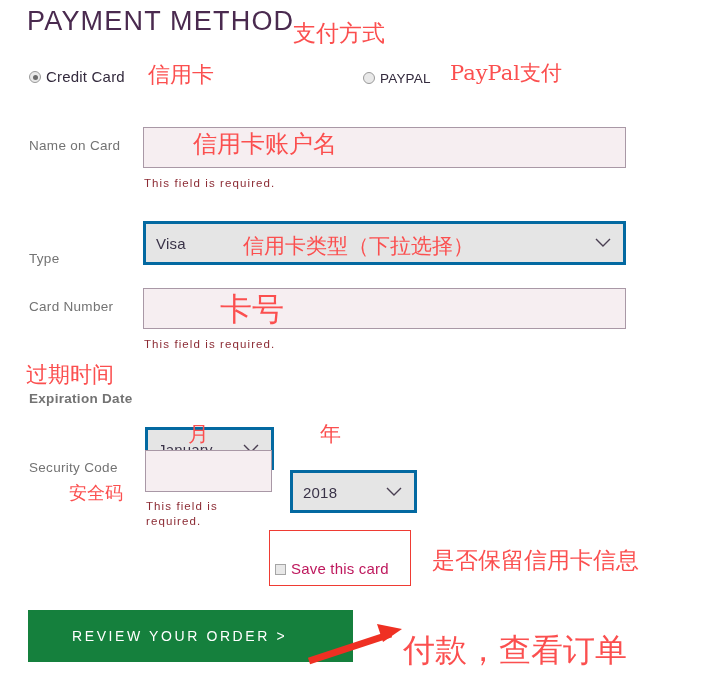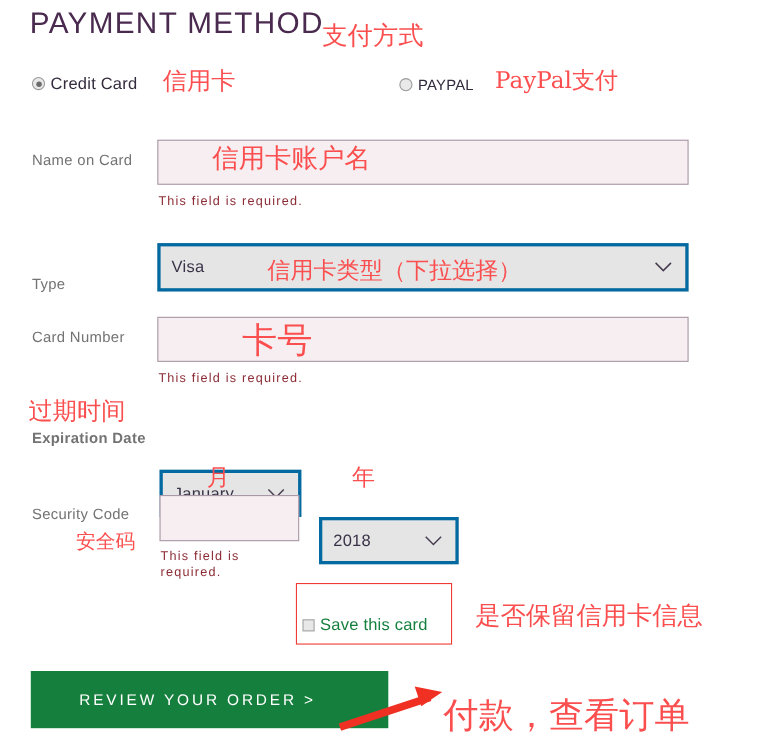--- a/index.html
+++ b/index.html
@@ -127,21 +127,21 @@
     display: inline-block;
     width: 11px; height: 11px;
     border: 1px solid #a5a5a5;
     background: #e8e8e8;
     box-sizing: border-box;
     vertical-align: -1px;
   }
   .cb-text {
     margin-left: 5px;
     font-size: 15px;
-    color: #15803d;
+    color: #be185d;
     letter-spacing: .2px;
   }
 
   
   #submit-button {
     background: #15803d;
     border: none;
     cursor: pointer;
     color: #ffffff;
     font-size: 14px;

